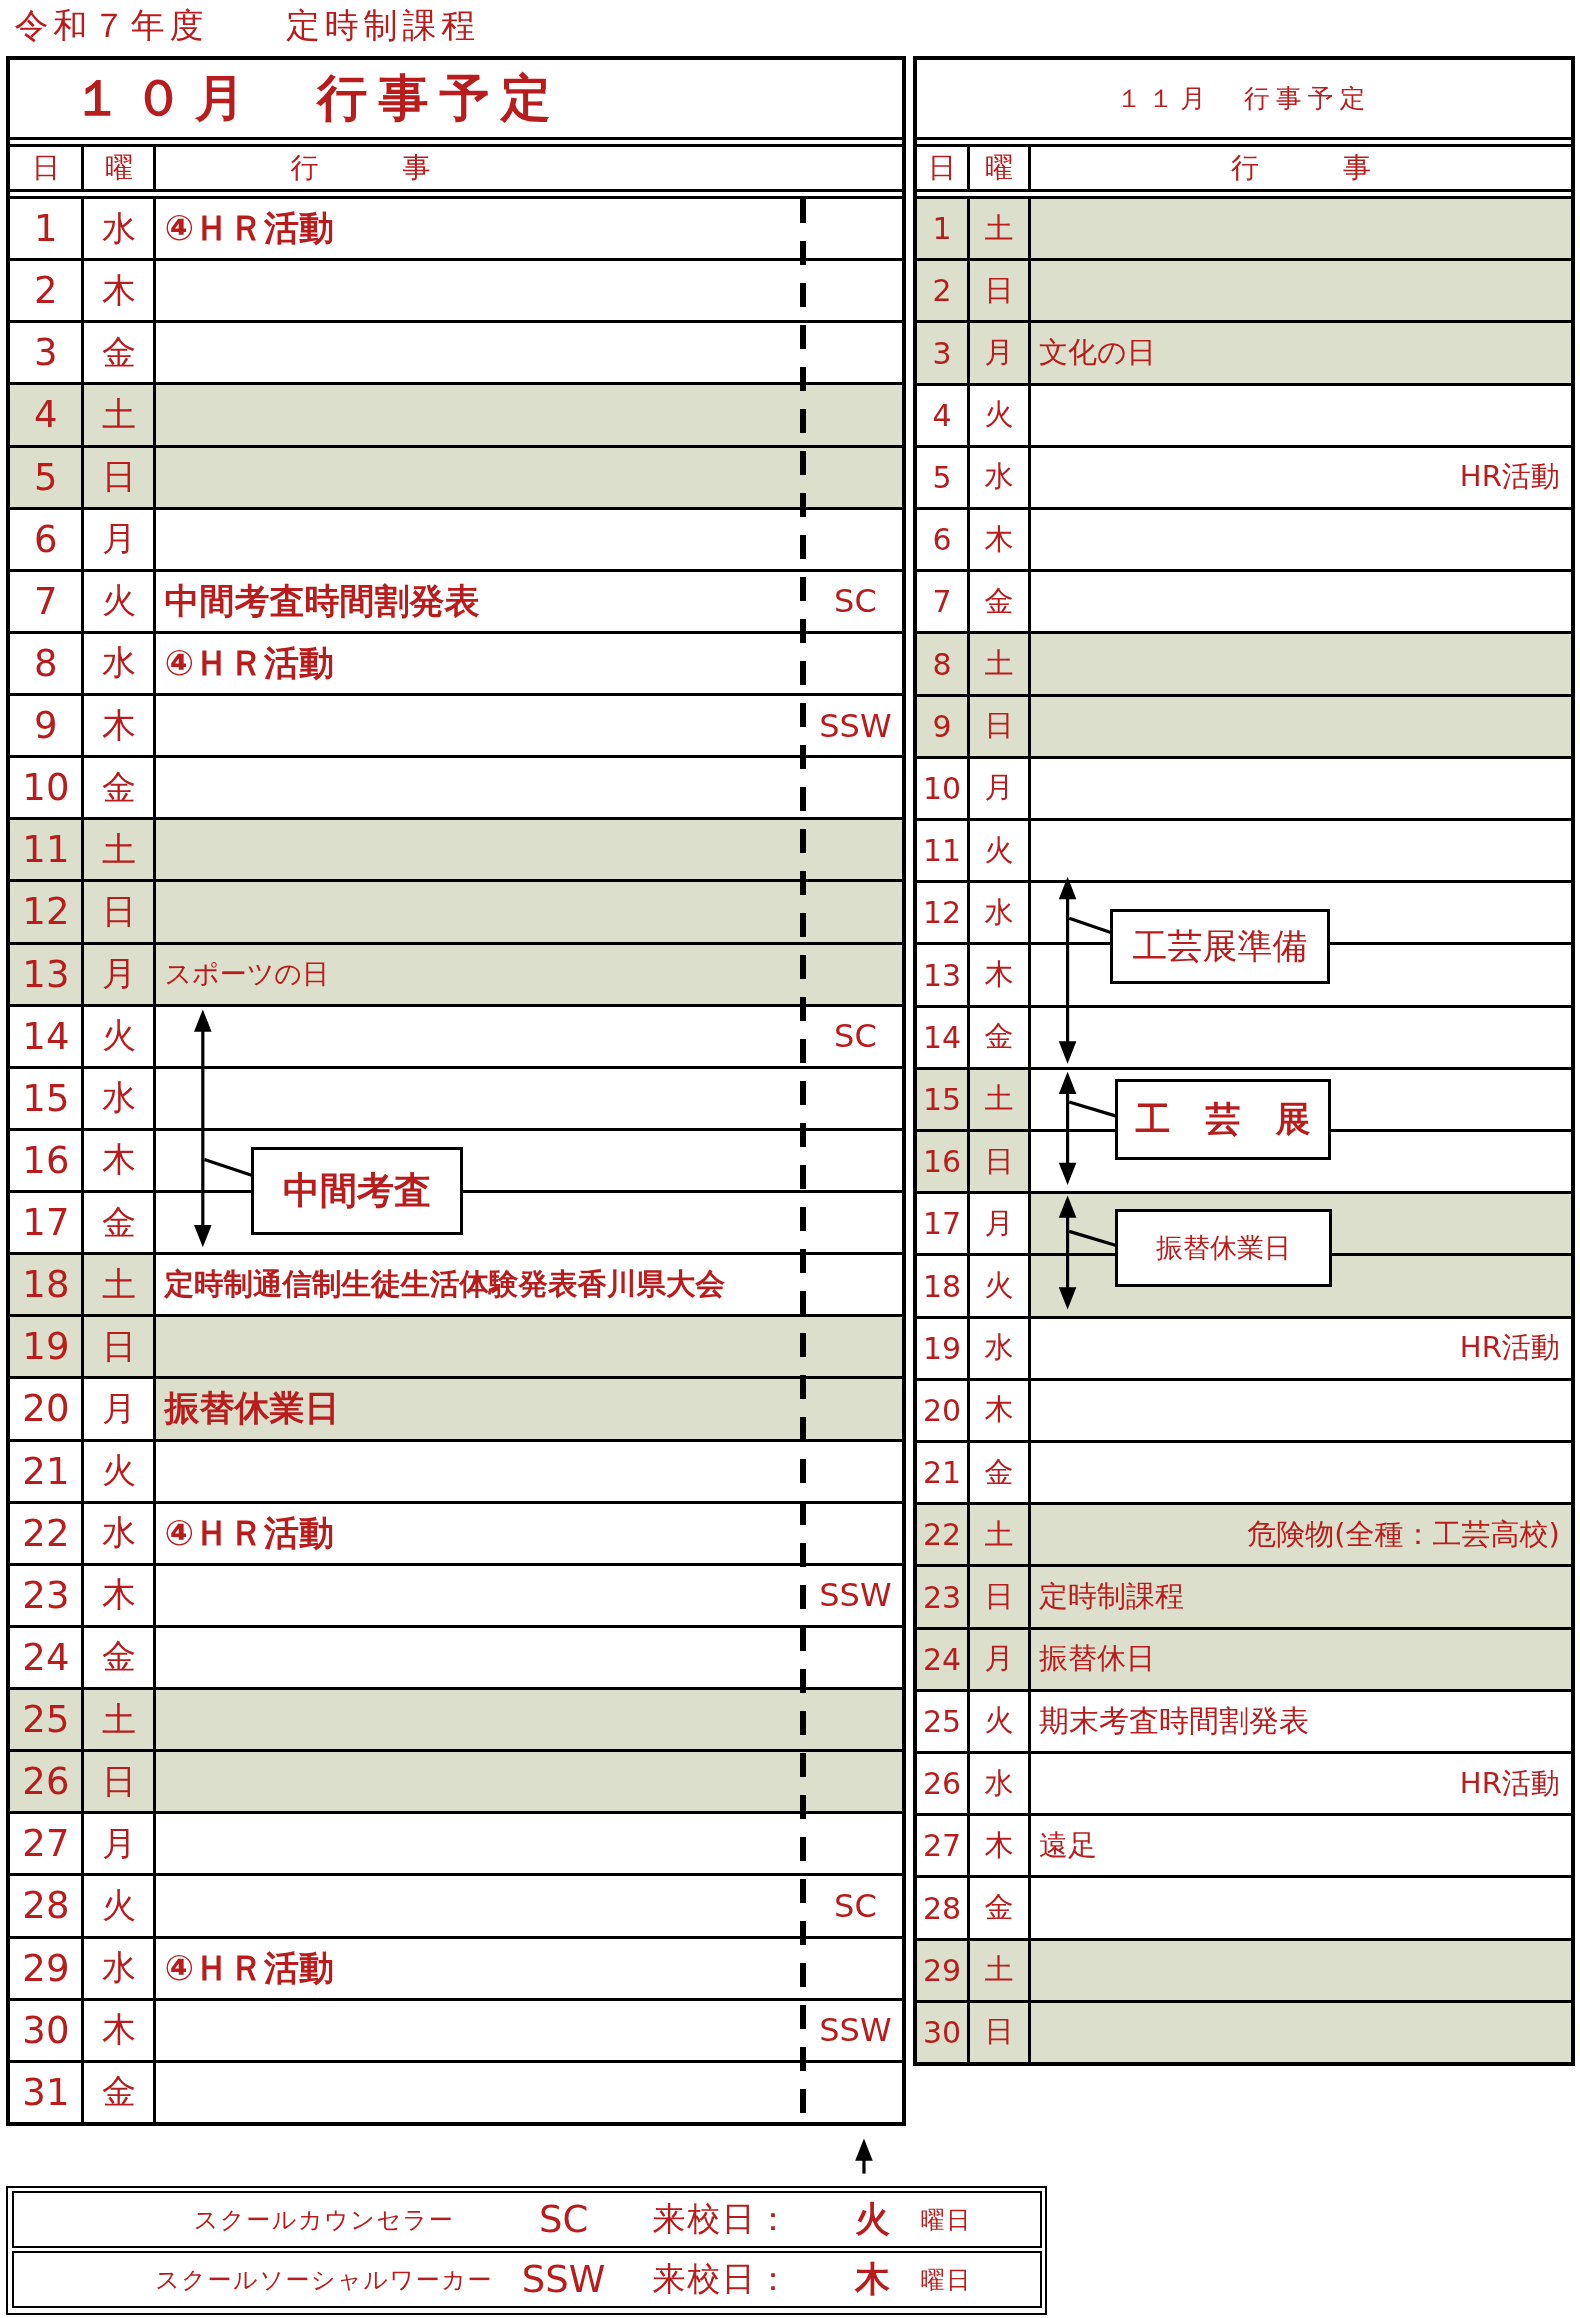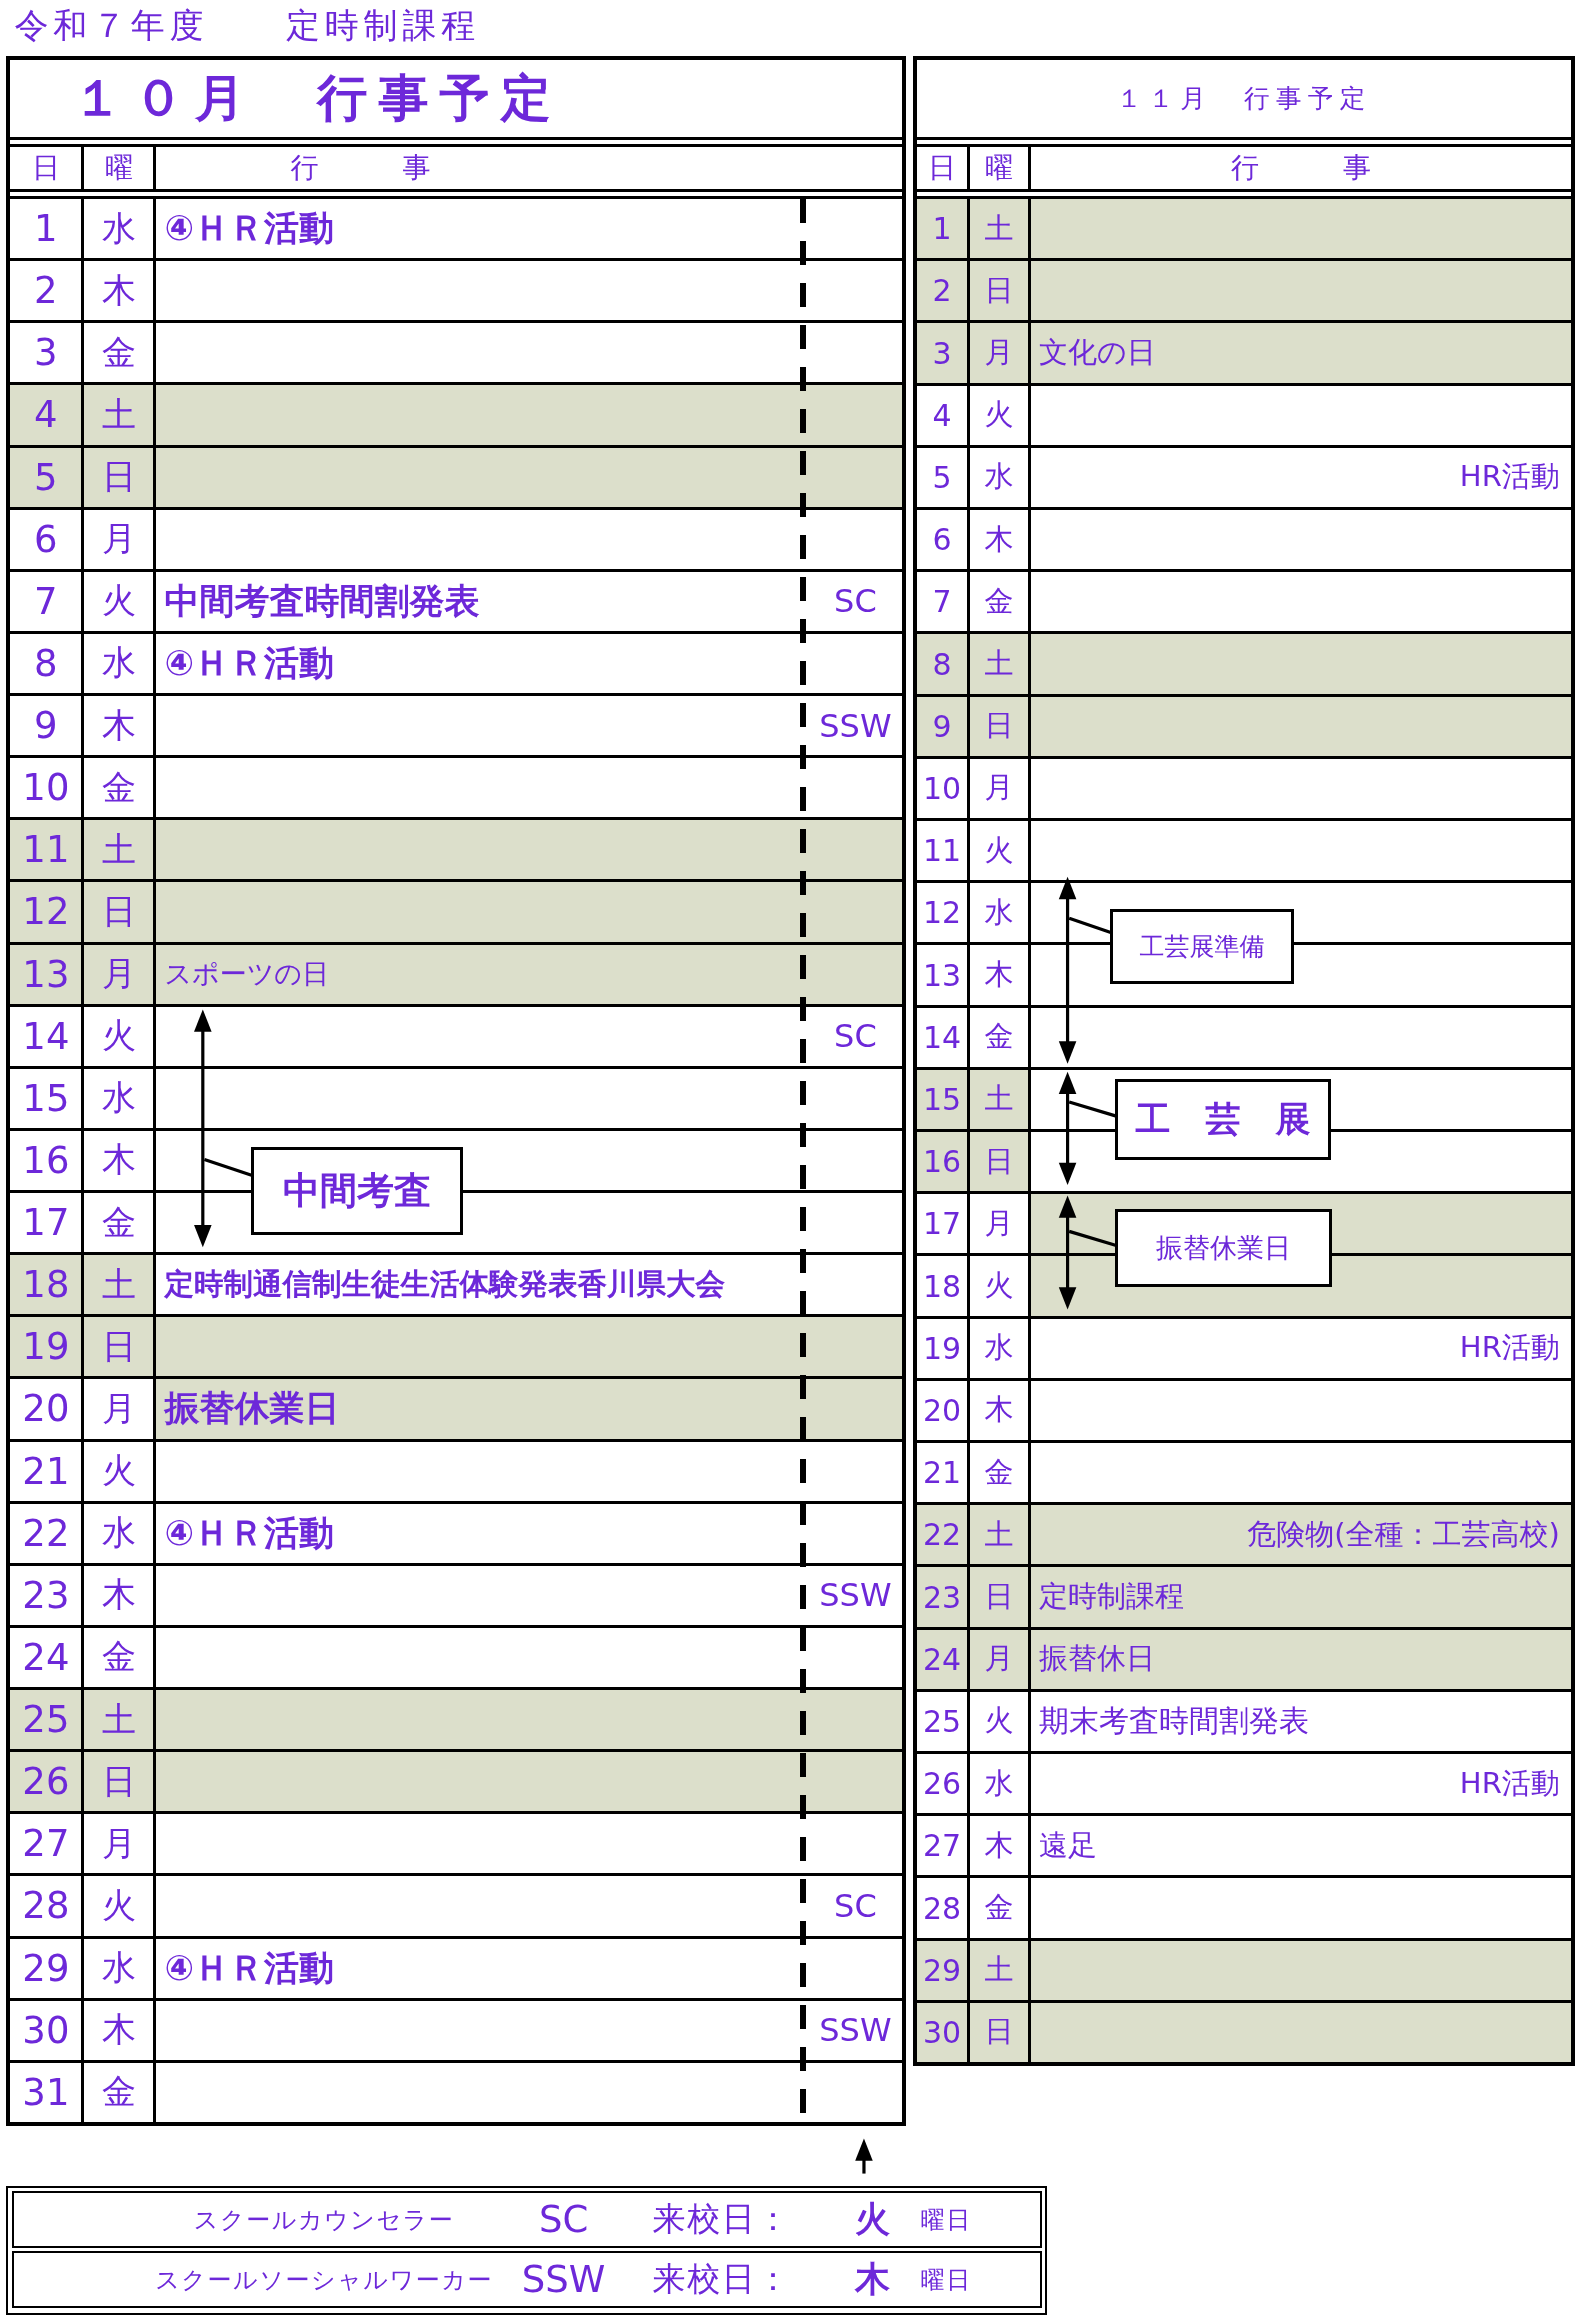--- a/index.html
+++ b/index.html
@@ -1,17 +1,17 @@
 <!DOCTYPE html>
 <html style="--shade: #dcdfcb;font-size:12.8px"><head>
 <meta charset="utf-8">
 <style>
   html,body{margin:0;padding:0;background:#fff;}
   .page{position:relative;width:1581px;height:2319px;background:#ffffff;
-        font-family:"DejaVu Sans",sans-serif;color:#6d28d9;overflow:hidden;}
+        font-family:"DejaVu Sans",sans-serif;color:#b91c1c;overflow:hidden;}
 
   .page-header{position:absolute;left:14.4px;top:3.2px;font-size:34px;letter-spacing:4.8px;white-space:nowrap;}
 
   
   .cal{position:absolute;top:56px;border:4.8px solid #000;background:#fff;box-sizing:border-box;
        display:flex;flex-direction:column;}
   .cal-oct{left:6.4px;width:900px;height:2070px;}
   .cal-nov{left:913px;width:662px;height:2010px;}
 
   .cal-title{height:80px;border-bottom:3.2px solid #000;box-sizing:border-box;
@@ -58,21 +58,21 @@
           justify-content:center;font-size:32px;}
 
   
   .dash-line{position:absolute;left:790px;top:139px;bottom:0;width:5.6px;
              background:repeating-linear-gradient(to bottom,#000 0 24px,transparent 24px 42px);}
 
   
   .ann-box{position:absolute;background:#fff;border:3.2px solid #000;box-sizing:border-box;
            display:flex;align-items:center;justify-content:center;white-space:nowrap;z-index:6;}
   .ann-midterm{left:251px;top:1147px;width:212px;height:88px;font-size:37px;font-weight:bold;}
-  .ann-prep{left:1110px;top:909px;width:184px;height:75px;font-size:25px;}
+  .ann-prep{left:1110px;top:909px;width:220px;height:75px;font-size:35px;}
   .ann-exh{left:1115px;top:1079px;width:216px;height:81px;font-size:35px;font-weight:bold;}
   .ann-sub{left:1115px;top:1209px;width:217px;height:78px;font-size:27px;}
 
   .overlay{position:absolute;left:0;top:0;width:1581px;height:2319px;pointer-events:none;z-index:5;}
 
   
   .legend{position:absolute;left:6.4px;top:2186px;width:1041px;height:129px;border:2.4px solid #000;
           padding:3.2px;box-sizing:border-box;background:#fff;}
   .legend-row{border:2.4px solid #000;height:57px;box-sizing:border-box;display:flex;align-items:center;
               padding-left:128px;}

